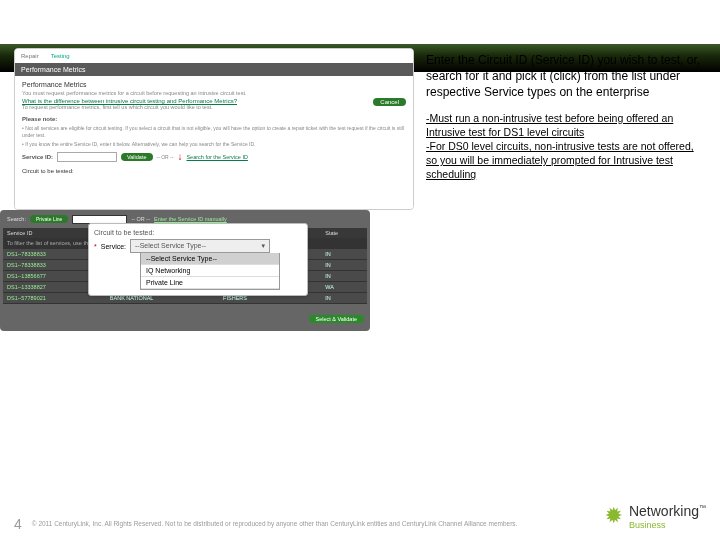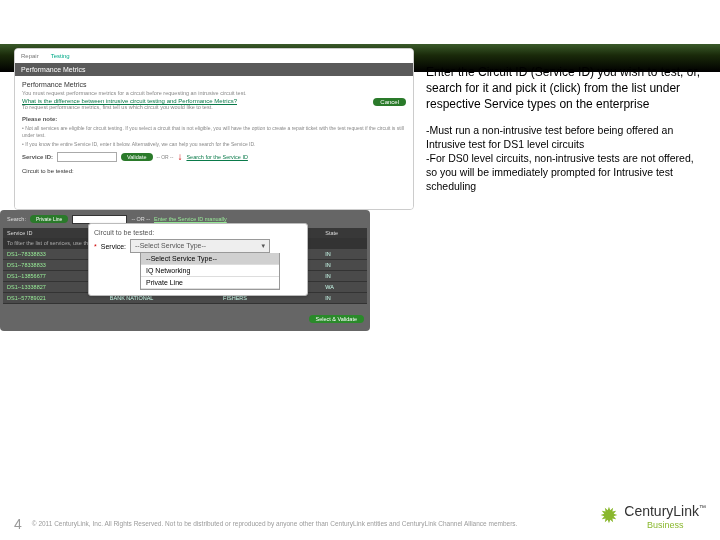--- a/index.html
+++ b/index.html
@@ -2,21 +2,21 @@
 <html><head>
 <meta charset="utf-8">
 <style>
   * { box-sizing: border-box; margin: 0; padding: 0; }
   body { width: 720px; height: 540px; font-family: Arial, sans-serif; background: #fff; overflow: hidden; position: relative; }
   .header-bg { position:absolute; top:0; left:0; right:0; height:55px; background:#fff;}
   .title { font-size:22px; color:#222; padding:12px 0 0 14px; font-weight:400;}
   .black-bar { position:absolute; top:44px; left:0; right:0; height:28px; background:linear-gradient(180deg,#3a5a2a 0%,#1a2a0a 40%,#000 100%);}
   .content { position:relative; padding:10px 14px 0 14px; display:flex; gap:12px;}
   .left { width: 400px; position:relative;}
-  .right { flex:1; font-size:12px; line-height:1.35; padding-top:4px;margin-top:12px;}
+  .right { flex:1; font-size:12px; line-height:1.35; padding-top:4px;}
   .right p { margin-bottom:10px;}
   .right .sub { font-size:10.5px; line-height:1.35;}
   .panel { border:1px solid #ccc; border-radius:4px; overflow:hidden; background:#fafafa; font-size:6px; color:#555;}
   .tabs { display:flex; gap:12px; padding:4px 6px; background:#fff;}
   .tabs span:first-child{color:#777;}
   .tabs span:last-child{color:#0a8;}
   .darkbar{ background:#5a5a5a; color:#fff; padding:3px 6px; font-size:7px;}
   .sec { background:#fff; padding:5px 7px;}
   .sec .sub{color:#888; font-size:5.5px; margin-bottom:2px;}
   .link{ color:#0a7a4a; text-decoration:underline; font-size:6px;}
@@ -47,21 +47,21 @@
   .tbl td{background:#4a4a4a; color:#cfe; padding:2px 4px; border-bottom:1px solid #333;}
   .tbl td.c{color:#9e9;}
   .foot-btn{text-align:right; padding:3px;}
   .foot-btn span{background:#2a8a2a; color:#fff; padding:1px 7px; border-radius:6px; font-size:5.5px;}
   .footer{ position:absolute; bottom:8px; left:14px; right:14px; display:flex; align-items:center; gap:10px;}
   .pg{color:#9a9a9a; font-size:14px;}
   .copy{color:#9a9a9a; font-size:6.5px; line-height:1.2;}
   .logo{position:absolute; right:14px; bottom:10px; display:flex; align-items:center; gap:6px;}
   .logo .star{color:#8ab82e; font-size:22px;}
   .logo .txt{font-size:14px; color:#333;}
-  .logo .biz{font-size:9px; color:#8ab82e; display:block; text-align:center;}
+  .logo .biz{font-size:9px; color:#8ab82e; display:block; text-align:left;}
 </style>
 </head>
 <body>
 
 <div class="header-bg"></div>
 <div class="title">Circuit  Testing – Initiating a new test</div>
 <div class="black-bar"></div>
 
 <div class="content">
   <div class="left">
@@ -108,21 +108,21 @@
         <div class="hi">--Select Service Type--</div>
         <div>IQ Networking</div>
         <div>Private Line</div>
       </div>
     </div>
 
   </div>
 
   <div class="right">
     <p>Enter the Circuit ID (Service ID) you wish to test, or, search for it and pick it (click) from the list under respective Service types on the enterprise</p>
-    <p class="sub" style="white-space:pre-line;">-Must run a non-intrusive test before being offered an Intrusive test for DS1 level circuits
+    <p class="sub" style="white-space:pre-line;text-decoration:underline;">-Must run a non-intrusive test before being offered an Intrusive test for DS1 level circuits
 -For DS0 level circuits, non-intrusive tests are not offered, so you will be immediately prompted for Intrusive test scheduling</p>
   </div>
 </div>
 
 <div class="ov2">
   <div class="row1">
     <span>Search:</span>
     <span class="pill">Private Line</span>
     <input style="">
     <span>-- OR --</span>
@@ -174,16 +174,16 @@
   <div class="foot-btn"><span>Select &amp; Validate</span></div>
 </div>
 
 <div class="footer">
   <span class="pg">4</span>
   <span class="copy">© 2011 CenturyLink, Inc. All Rights Reserved. Not to be distributed or reproduced by anyone other than CenturyLink entities and CenturyLink Channel Alliance members.</span>
 </div>
 <div class="logo">
   <span class="star">✹</span>
   <span>
-    <span class="txt"><span>CenturyLink</span><sup style="font-size:7px;">™</sup></span>
+    <span class="txt"><span>Networking</span><sup style="font-size:7px;">™</sup></span>
     <span class="biz">Business</span>
   </span>
 </div>
 
 </body></html>

